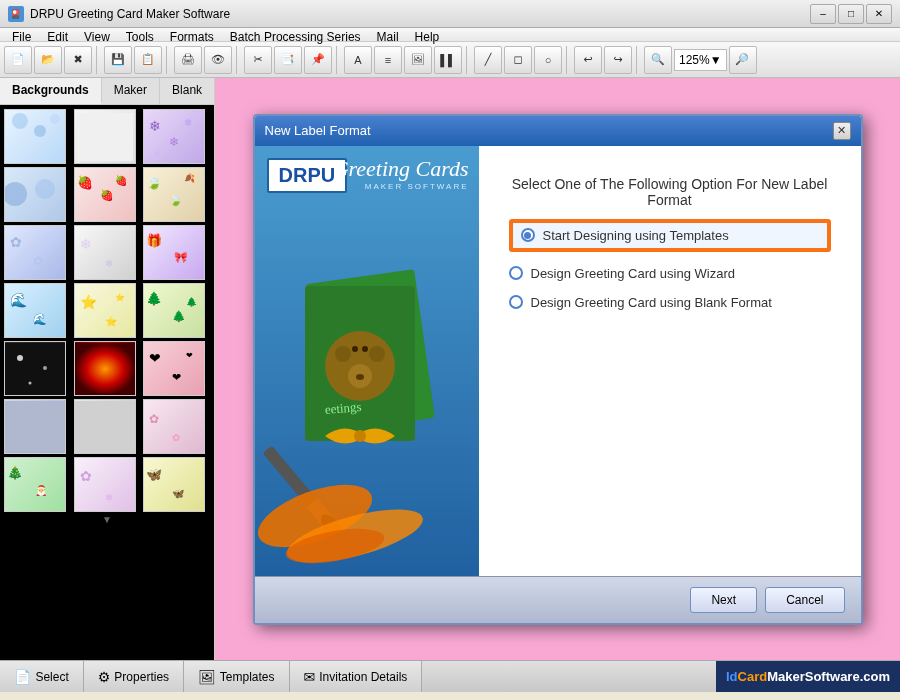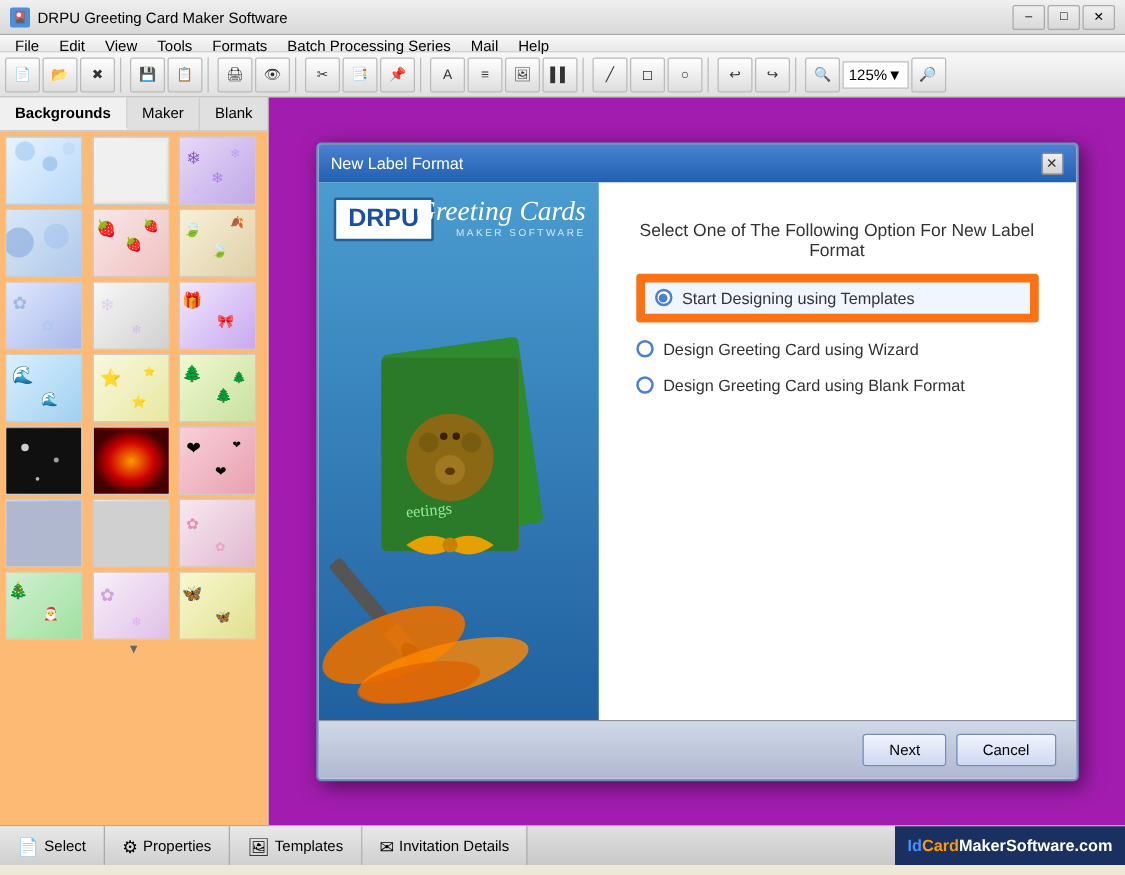--- a/index.html
+++ b/index.html
@@ -69,21 +69,21 @@
 
     
     .main-area {
       display: flex;
       height: calc(700px - 28px - 22px - 36px - 32px);
     }
 
     
     .left-panel {
       width: 215px;
-      background: #fdba74;
+      background: #000000;
       border-right: 1px solid #ccc;
       display: flex;
       flex-direction: column;
     }
     .panel-tabs {
       display: flex;
       background: #e0e0e0;
       border-bottom: 1px solid #ccc;
     }
     .panel-tab {
@@ -143,21 +143,21 @@
       text-align: center;
       padding: 2px;
       cursor: pointer;
       color: #666;
       font-size: 10px;
     }
 
     
     .canvas-area {
       flex: 1;
-      background: #a21caf;
+      background: #f9a8d4;
       position: relative;
       overflow: hidden;
     }
 
     
     .dialog-overlay {
       position: absolute;
       top: 0; left: 0; right: 0; bottom: 0;
       display: flex;
       align-items: center;
@@ -270,21 +270,21 @@
       background: white;
       flex-shrink: 0;
     }
     .radio-inner { width: 7px; height: 7px; border-radius: 50%; background: #4a80d0; }
     .radio-selected {
       border: 2px solid #4a80d0;
       background: white;
     }
     .radio-label { font-size: 13px; color: #333; }
     .option-box {
-      border: 7px solid #f97316;
+      border: 4px solid #f97316;
       border-radius: 3px;
       padding: 5px 15px 5px 8px;
       display: flex;
       align-items: center;
       gap: 8px;
       background: #f0f6ff;
     }
     .dialog-footer {
       background: linear-gradient(to bottom, #d0d8e8, #b0b8d0);
       padding: 10px 16px;

